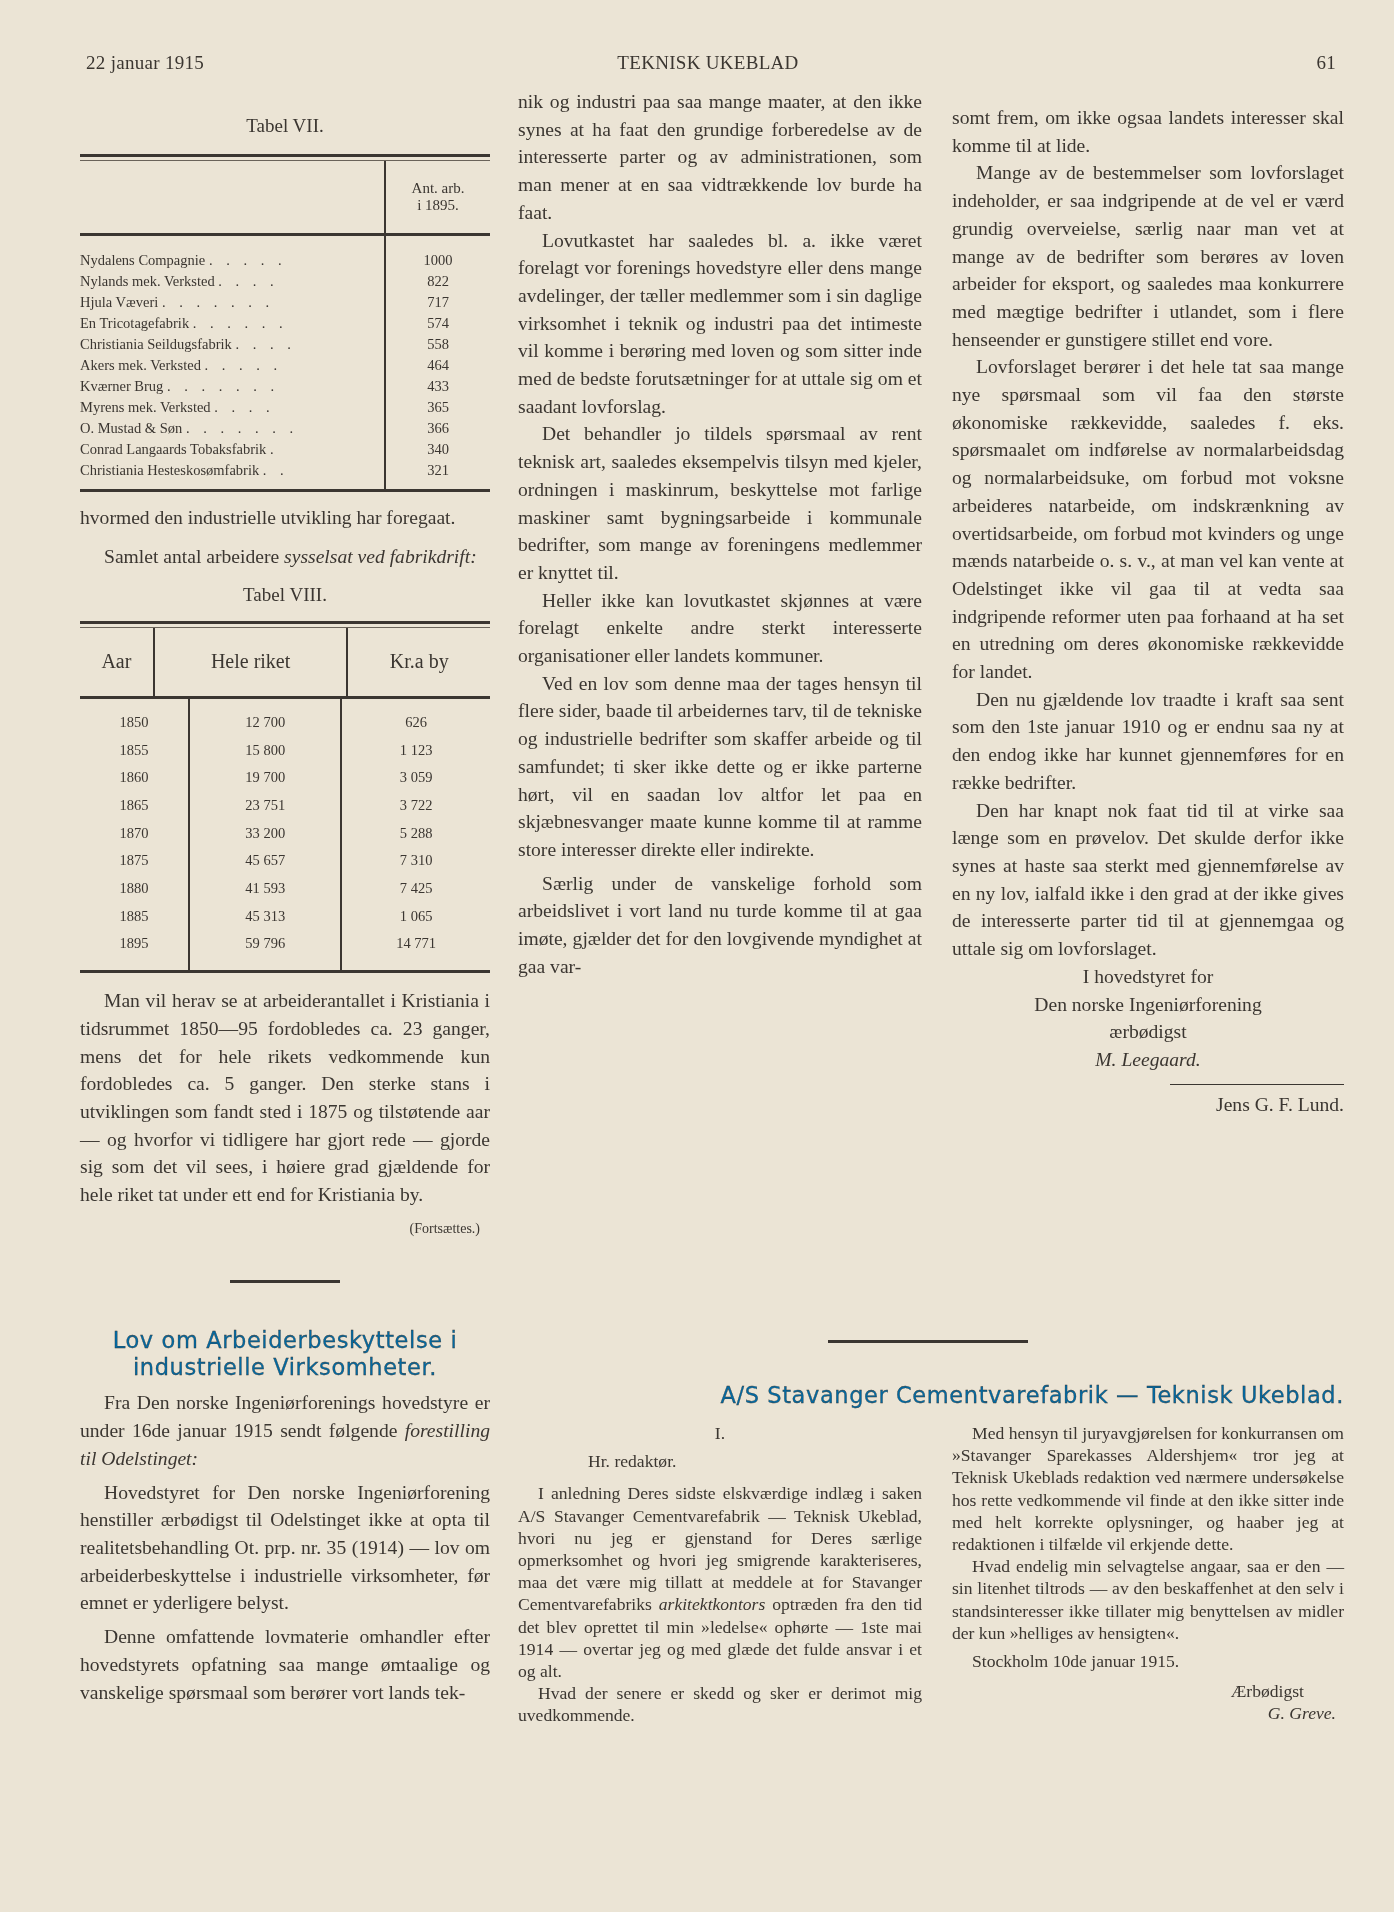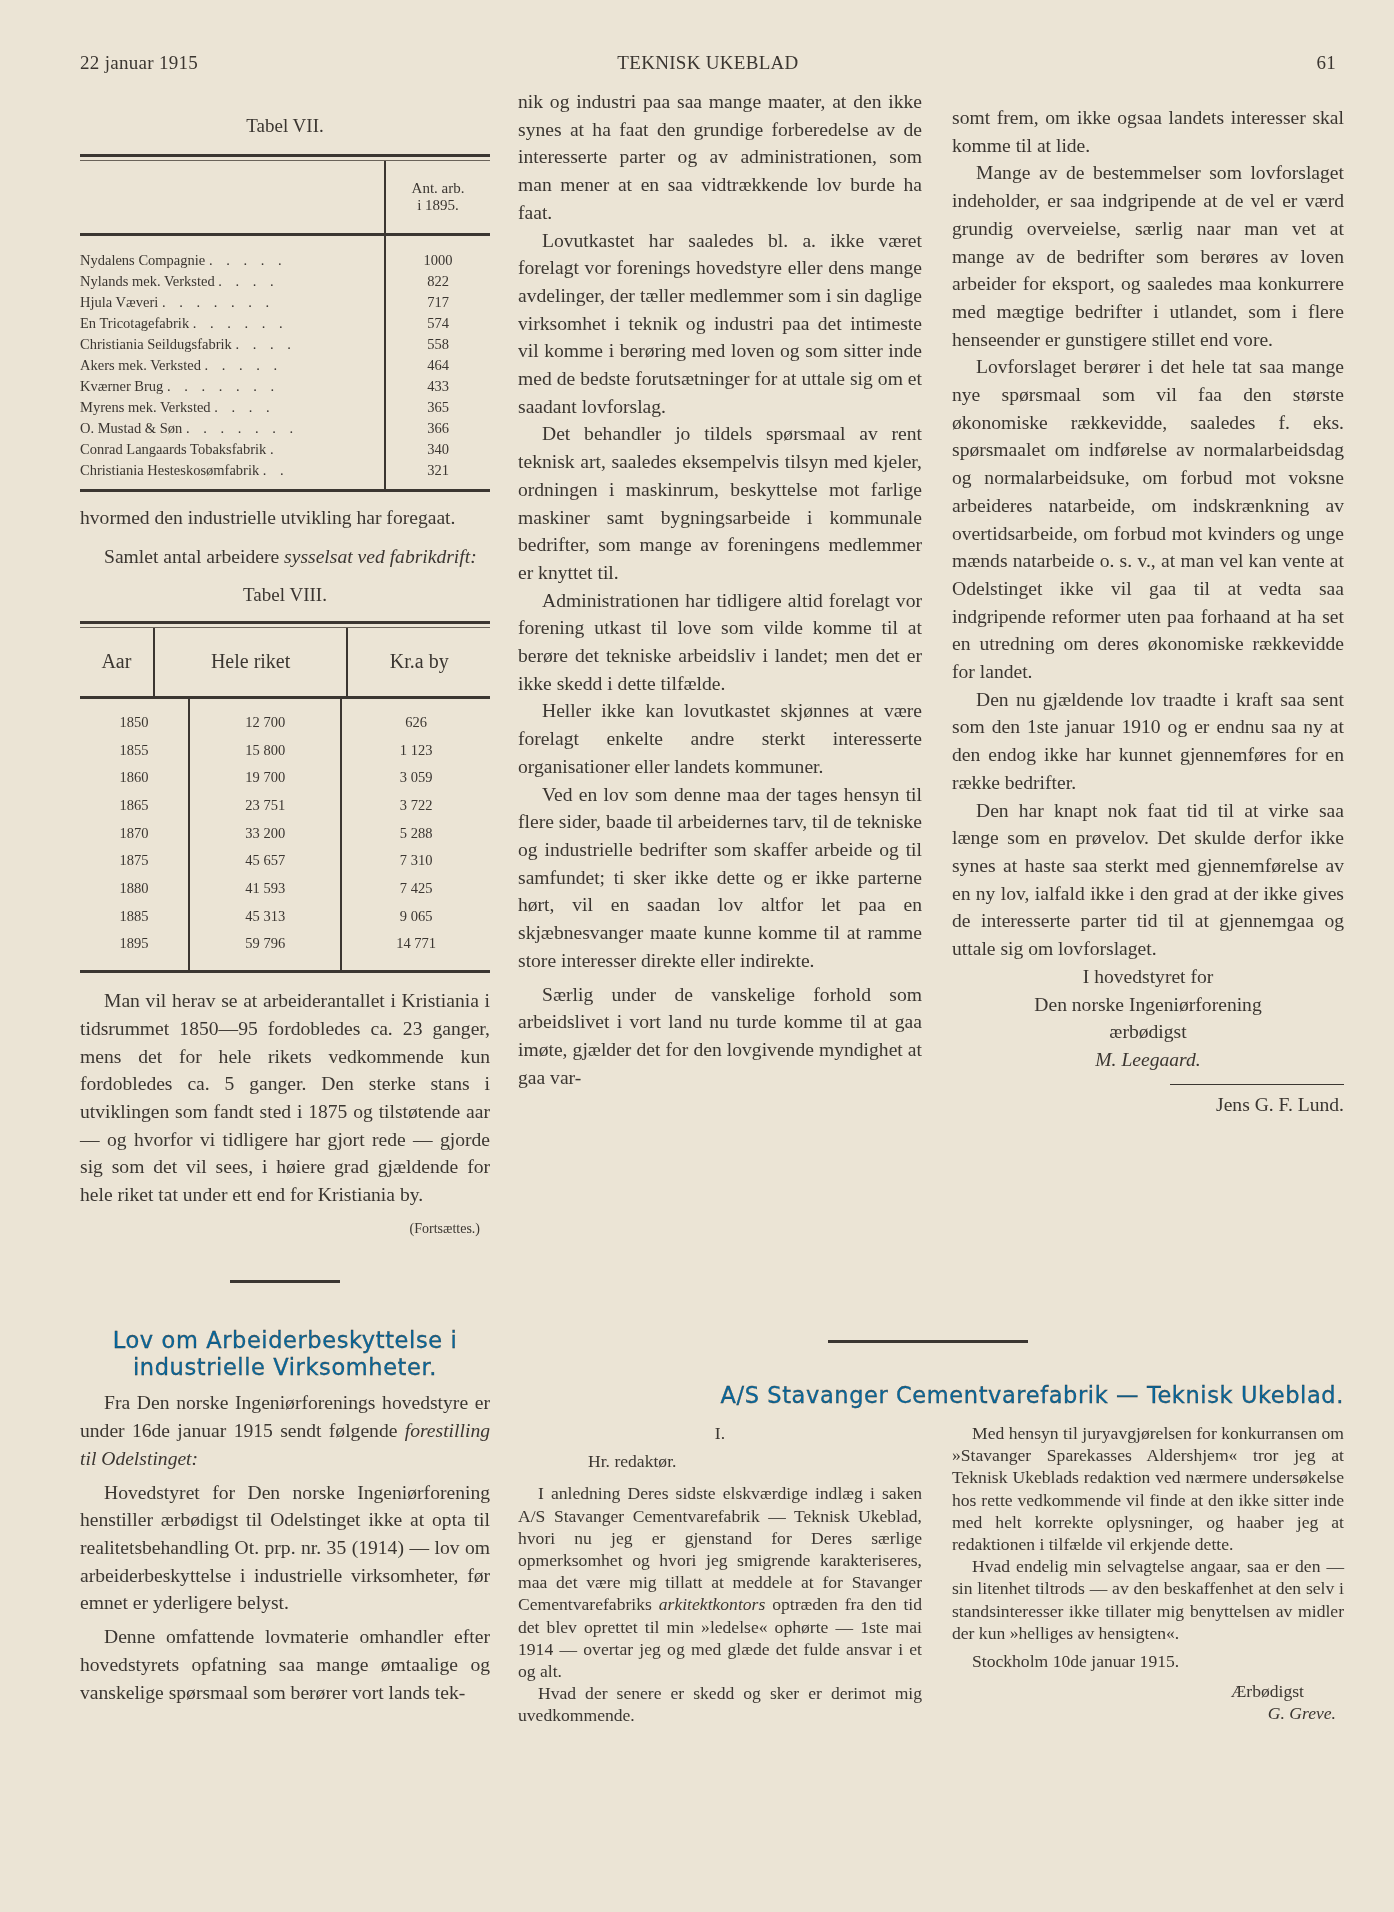--- a/index.html
+++ b/index.html
@@ -3,21 +3,21 @@
 <meta charset="utf-8">
 <style>
   html, body { margin: 0; padding: 0; }
   body {
     width: 1394px; height: 1912px; position: relative; overflow: hidden;
     background: #ebe4d5;
     color: #3b3631;
     font-family: "DejaVu Serif", "Liberation Serif", serif;
   }
   .page-header { position: absolute; top: 52px; left: 80px; right: 58px; height: 30px; font-family: "Liberation Serif", serif; font-size: 19px; letter-spacing: 0.3px; }
-  .page-header .left { position: absolute; left: 0; }
+  .page-header .left { position: absolute; left: 6px; }
   .page-header .center { position: absolute; left: 0; right: 0; text-align: center; }
   .page-header .right { position: absolute; right: 0; }
 
   .col { position: absolute; font-family: "Liberation Serif", serif; font-size: 19.6px; line-height: 27.7px; text-align: justify; }
   .col p { margin: 0; text-indent: 24px; }
   .col p.noind { text-indent: 0; }
   .col .gap { height: 6px; }
 
   .c1 { left: 80px; width: 410px; }
   .c2 { left: 518px; width: 404px; top: 88px; }
@@ -189,21 +189,21 @@
           <td>7 310</td>
         </tr>
     <tr class="body">
           <td>1880</td>
           <td>41 593</td>
           <td>7 425</td>
         </tr>
     <tr class="body">
           <td>1885</td>
           <td>45 313</td>
-          <td>9 065</td>
+          <td>1 065</td>
         </tr>
     <tr class="body">
           <td>1895</td>
           <td>59 796</td>
           <td>14 771</td>
         </tr>
     <tr>
           <td style="height:12px"></td>
           <td></td>
           <td></td>
@@ -223,21 +223,20 @@
   <div class="gap"></div>
   <p>Hovedstyret for Den norske Ingeniørforening henstiller ærbødigst til Odelstinget ikke at opta til realitetsbehandling Ot. prp. nr. 35 (1914) — lov om arbeiderbeskyttelse i industrielle virksomheter, før emnet er yderligere belyst.</p>
   <div class="gap"></div>
   <p>Denne omfattende lovmaterie omhandler efter hovedstyrets opfatning saa mange ømtaalige og vanskelige spørsmaal som berører vort lands tek-</p>
 </div>
 
 <div class="col c2">
   <p class="noind">nik og industri paa saa mange maater, at den ikke synes at ha faat den grundige forberedelse av de interesserte parter og av administrationen, som man mener at en saa vidtrækkende lov burde ha faat.</p>
   <p>Lovutkastet har saaledes bl. a. ikke været forelagt vor forenings hovedstyre eller dens mange avdelinger, der tæller medlemmer som i sin daglige virksomhet i teknik og industri paa det intimeste vil komme i berøring med loven og som sitter inde med de bedste forutsætninger for at uttale sig om et saadant lovforslag.</p>
   <p>Det behandler jo tildels spørsmaal av rent teknisk art, saaledes eksempelvis tilsyn med kjeler, ordningen i maskinrum, beskyttelse mot farlige maskiner samt bygningsarbeide i kommunale bedrifter, som mange av foreningens medlemmer er knyttet til.</p>
-  <p>Administrationen har tidligere altid forelagt vor forening utkast til love som vilde komme til at berøre det tekniske arbeidsliv i landet; men det er ikke skedd i dette tilfælde.</p>
   <p>Heller ikke kan lovutkastet skjønnes at være forelagt enkelte andre sterkt interesserte organisationer eller landets kommuner.</p>
   <p>Ved en lov som denne maa der tages hensyn til flere sider, baade til arbeidernes tarv, til de tekniske og industrielle bedrifter som skaffer arbeide og til samfundet; ti sker ikke dette og er ikke parterne hørt, vil en saadan lov altfor let paa en skjæbnesvanger maate kunne komme til at ramme store interesser direkte eller indirekte.</p>
   <div class="gap"></div>
   <p>Særlig under de vanskelige forhold som arbeidslivet i vort land nu turde komme til at gaa imøte, gjælder det for den lovgivende myndighet at gaa var-</p>
 </div>
 
 <div class="col c3">
   <p class="noind">somt frem, om ikke ogsaa landets interesser skal komme til at lide.</p>
   <p>Mange av de bestemmelser som lovforslaget indeholder, er saa indgripende at de vel er værd grundig overveielse, særlig naar man vet at mange av de bedrifter som berøres av loven arbeider for eksport, og saaledes maa konkurrere med mægtige bedrifter i utlandet, som i flere henseender er gunstigere stillet end vore.</p>
   <p>Lovforslaget berører i det hele tat saa mange nye spørsmaal som vil faa den største økonomiske rækkevidde, saaledes f. eks. spørsmaalet om indførelse av normalarbeidsdag og normalarbeidsuke, om forbud mot voksne arbeideres natarbeide, om indskrænkning av overtidsarbeide, om forbud mot kvinders og unge mænds natarbeide o. s. v., at man vel kan vente at Odelstinget ikke vil gaa til at vedta saa indgripende reformer uten paa forhaand at ha set en utredning om deres økonomiske rækkevidde for landet.</p>

